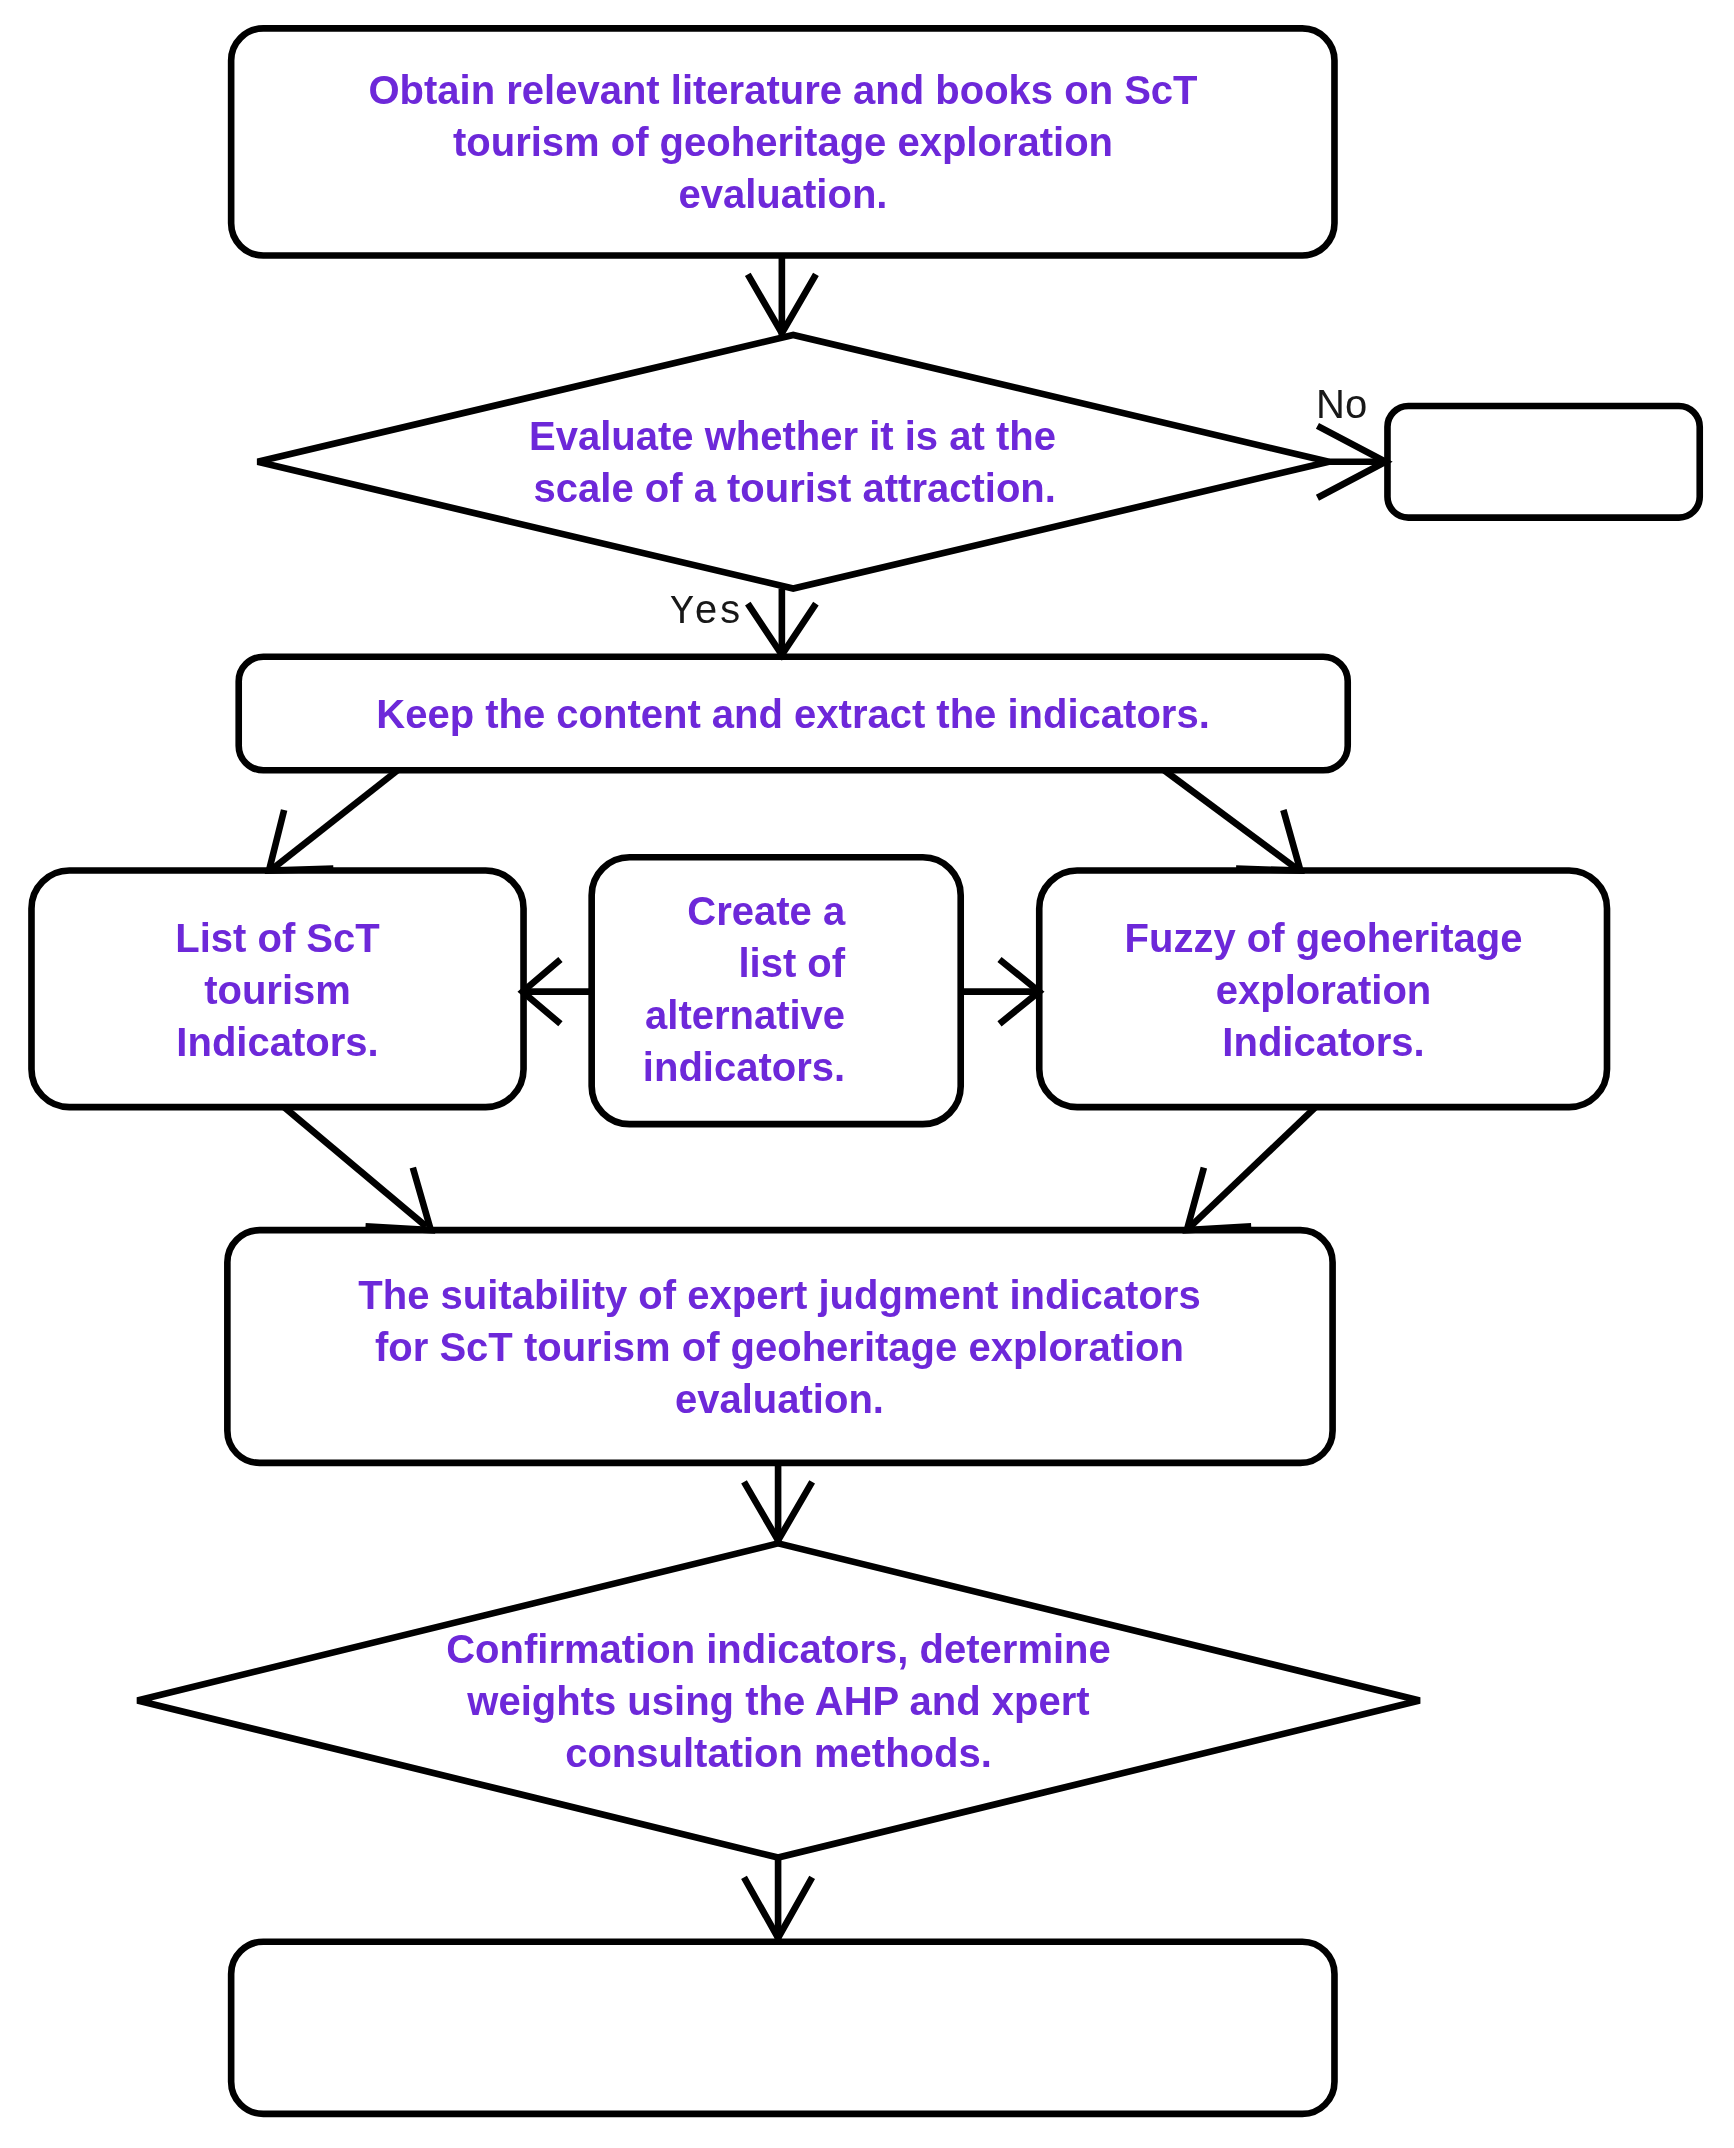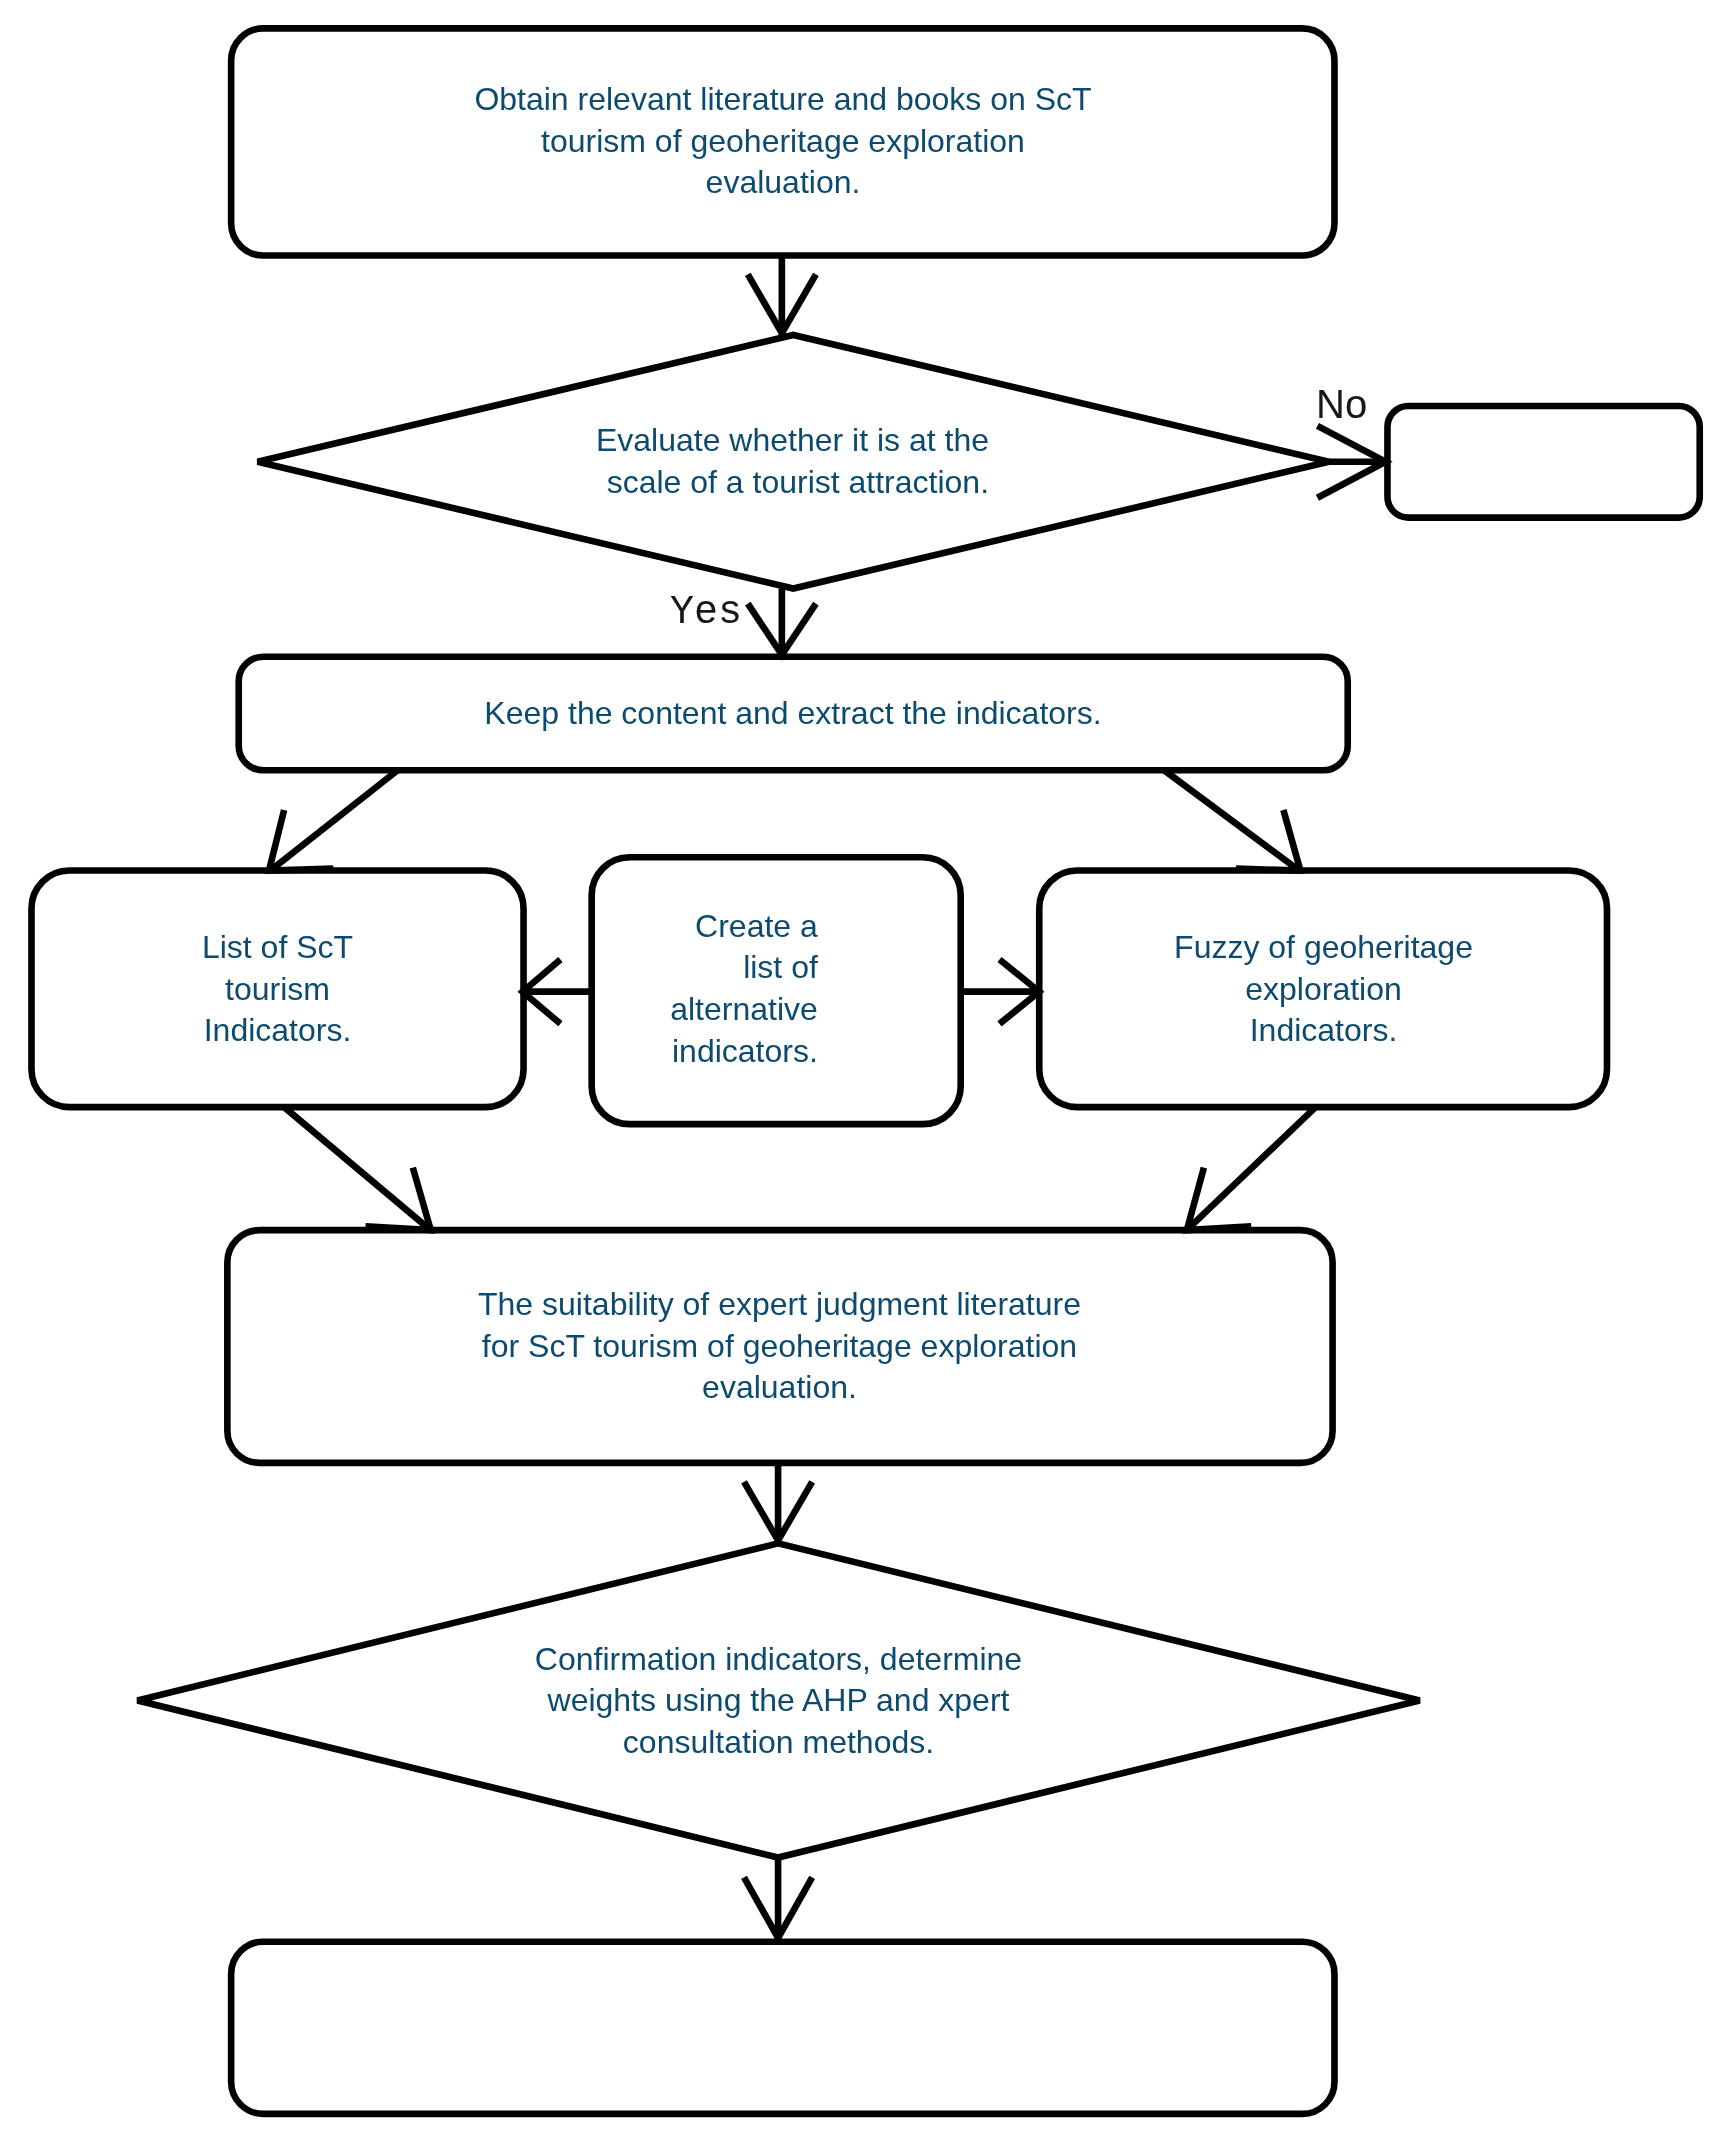--- a/index.html
+++ b/index.html
@@ -42,26 +42,27 @@
     stroke-width: 7;
     stroke-linecap: butt;
     stroke-linejoin: miter;
   }
   .node-text {
     position: absolute;
     display: flex;
     align-items: center;
     justify-content: center;
     text-align: center;
-    color: #0c4a6e;
+    color: #6d28d9;
     font-family: "Liberation Sans", sans-serif;
-    font-size: 32px;
+    font-size: 40px;
     line-height: 1.30;
     white-space: pre-line;
     pointer-events: none;
+    font-weight: bold;
   }
   .edge-label {
     position: absolute;
     color: #181818;
     font-family: "Liberation Sans", sans-serif;
     font-size: 40px;
     line-height: 1.1;
     white-space: nowrap;
   }
 </style>
@@ -165,21 +166,21 @@
 
   <div class="node-text" style="left:564px; top:852px; width:360px; height:274px;text-align:right;">Create a
 list of
 alternative
 indicators.</div>
 
   <div class="node-text" style="left:1049px; top:871px; width:549px; height:237px;">Fuzzy of geoheritage
 exploration
 Indicators.</div>
 
-  <div class="node-text" style="left:246px; top:1230px; width:1067px; height:233px;">The suitability of expert judgment literature
+  <div class="node-text" style="left:246px; top:1230px; width:1067px; height:233px;">The suitability of expert judgment indicators
 for ScT tourism of geoheritage exploration
 evaluation.</div>
 
   <div class="node-text" style="left:362px; top:1609px; width:833px; height:184px;">Confirmation indicators, determine
 weights using the AHP and xpert
 consultation methods.</div>
 
 
   <div class="edge-label" style="left:1291px; top:382px;margin-left:25px;">No</div>
 

